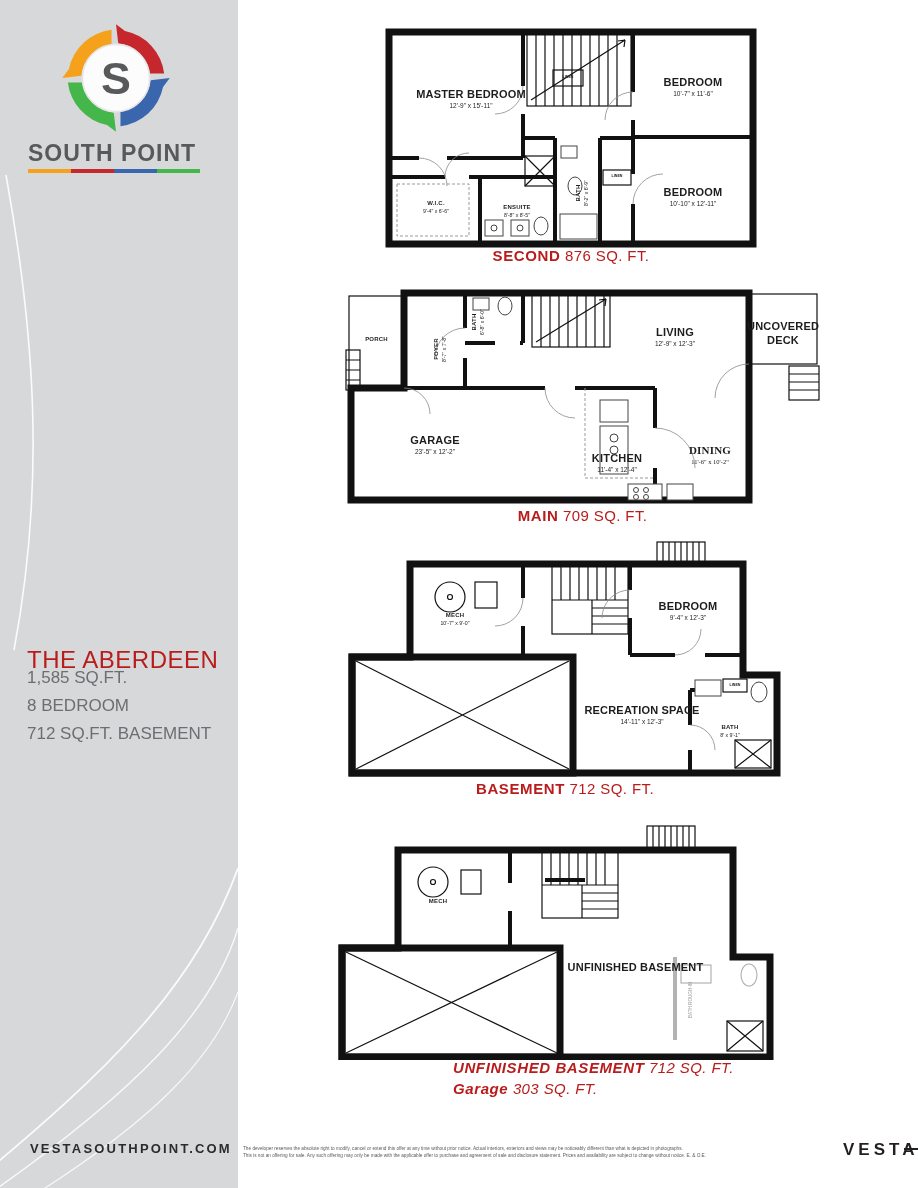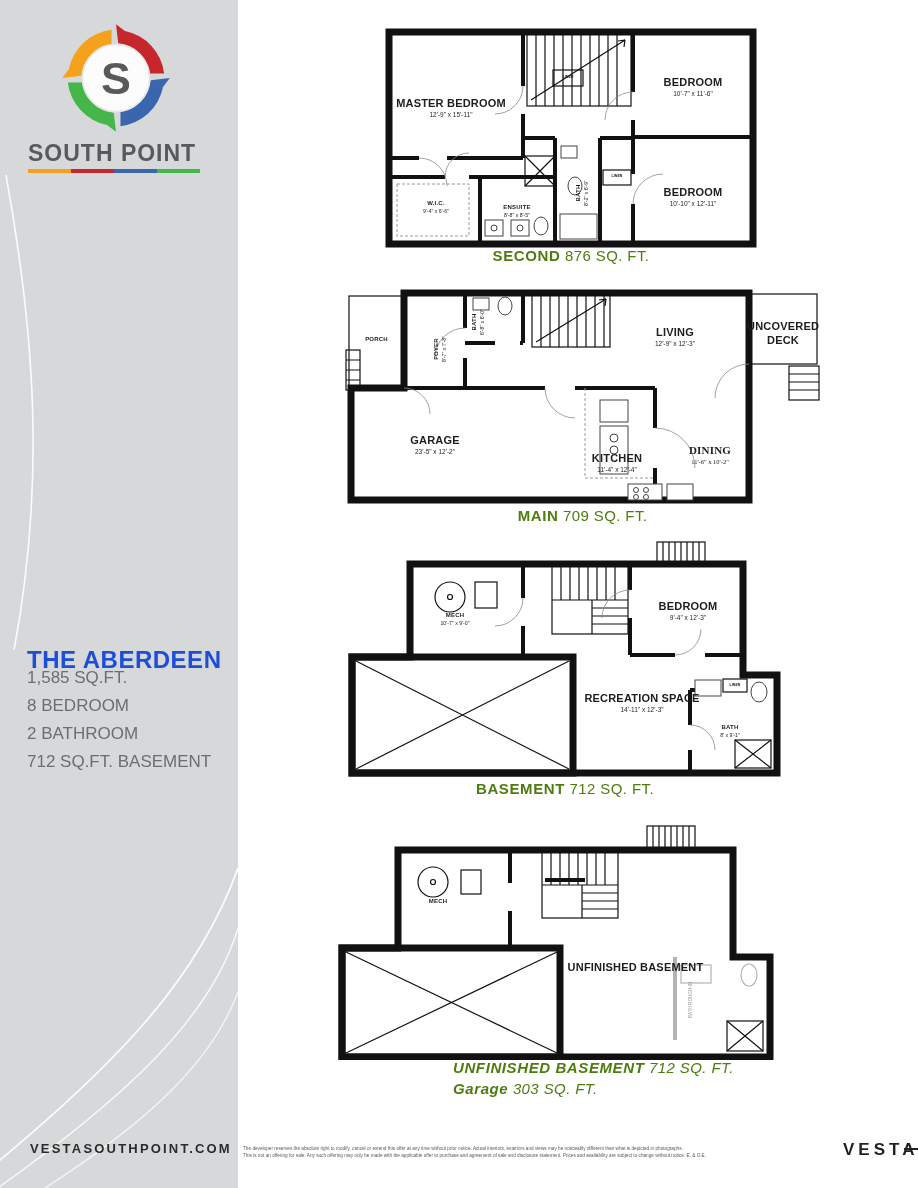--- a/index.html
+++ b/index.html
@@ -8,38 +8,38 @@
 
   
   .sidebar{position:absolute;left:0;top:0;width:238px;height:1188px;background:#d7d8d9;}
   .swoosh{position:absolute;left:0;top:0;width:238px;height:1188px;pointer-events:none;}
   .logo-mark{position:absolute;left:60px;top:22px;width:112px;height:112px;}
   .brand{position:absolute;left:28px;top:140px;width:182px;font-size:23px;font-weight:bold;
          letter-spacing:1px;color:#58595b;}
   .brand-underline{position:absolute;left:28px;top:169px;width:172px;height:3.5px;display:flex;}
   .brand-underline span{flex:1;height:100%;}
   .seg-orange{background:#f5a11c}.seg-red{background:#c5272d}.seg-blue{background:#3a66ae}.seg-green{background:#45b649}
-  .plan-name{position:absolute;left:27px;top:646px;font-size:24px;font-weight:bold;color:#1d4ed8;letter-spacing:.5px;}
+  .plan-name{position:absolute;left:27px;top:646px;font-size:24px;font-weight:normal;color:#b91c1c;letter-spacing:.5px;}
   .specs{position:absolute;left:27px;top:664px;font-size:17px;color:#6d6e71;line-height:28px;}
   .website{position:absolute;left:30px;top:1141px;font-size:13px;font-weight:bold;
            letter-spacing:2.2px;color:#2b2b2b;}
 
   
   .plan{position:absolute;}
   .plan svg{position:absolute;left:0;top:0;}
   .room-label{position:absolute;text-align:center;color:#1d1d1f;line-height:1.25;}
   .room-name{font-weight:bold;font-size:11px;letter-spacing:.2px;}
   .room-dims{font-size:6.5px;}
   .small .room-name{font-size:6px;}
   .small .room-dims{font-size:5.2px;}
   .tiny{font-size:3.6px;font-weight:bold;color:#1d1d1f;text-align:center;position:absolute;}
   .vert{transform:rotate(-90deg);transform-origin:center center;}
   .gray-label{color:#9b9b9b;}
 
-  .caption{position:absolute;font-size:15px;color:#4d7c0f;text-align:center;letter-spacing:.4px;}
+  .caption{position:absolute;font-size:15px;color:#b91c1c;text-align:center;letter-spacing:.4px;}
   .caption b{font-weight:bold;letter-spacing:.6px;}
   .caption-left{text-align:left;line-height:21px;}
 
   
   .disclaimer{position:absolute;left:243px;top:1146px;width:558px;font-size:4.7px;
               color:#58595b;line-height:1.45;}
   .vesta{position:absolute;left:843px;top:1140px;font-size:17px;letter-spacing:4px;
          font-weight:600;color:#231f20;}
   .vesta .abar{position:absolute;right:-6px;top:8px;width:20px;height:1.6px;background:#231f20;}
 
@@ -78,21 +78,20 @@
     <span class="seg-orange"></span>
     <span class="seg-red"></span>
     <span class="seg-blue"></span>
     <span class="seg-green"></span>
   </div>
 
   <div class="plan-name">THE ABERDEEN</div>
   <div class="specs">
     <div>1,585 SQ.FT.</div>
     <div>8 BEDROOM</div>
-    <div>2 BATHROOM</div>
     <div>712 SQ.FT. BASEMENT</div>
   </div>
 
   <div class="website">VESTASOUTHPOINT.COM</div>
 </div>
 
 <div class="plan" style="left:385px;top:28px;width:372px;height:220px;">
   <svg width="372" height="220" viewBox="0 0 372 220">
     <rect x="4" y="4" width="364" height="212" class="wall" stroke-width="7"></rect>
 
@@ -117,21 +116,21 @@
     <rect x="126" y="192" width="18" height="16" class="fixture"></rect>
       <circle cx="135" cy="200" r="3" class="fixture"></circle>
     <ellipse cx="156" cy="198" rx="7" ry="9" class="fixture"></ellipse>
 
     <rect x="176" y="118" width="16" height="12" class="fixture"></rect>
     <ellipse cx="190" cy="158" rx="7" ry="9" class="fixture"></ellipse>
     <rect x="175" y="186" width="37" height="25" class="fixture"></rect>
 
     <path class="door" d="M138 58 A28 28 0 0 1 110 86 M248 64 A28 28 0 0 0 220 92 M248 176 A30 30 0 0 1 278 146 M34 130 A28 28 0 0 1 62 158 M60 149 A24 24 0 0 1 84 125"></path>
   </svg>
-  <div class="room-label" style="left:4px;top:60px;width:124px;margin-top:9px;">
+  <div class="room-label" style="left:24px;top:60px;width:124px;">
     <div class="room-name">MASTER BEDROOM</div>
     <div class="room-dims">12'-9" x 15'-11"</div>
   </div>
   <div class="room-label" style="left:252px;top:48px;width:112px;">
     <div class="room-name">BEDROOM</div>
     <div class="room-dims">10'-7" x 11'-6"</div>
   </div>
   <div class="room-label" style="left:252px;top:158px;width:112px;">
     <div class="room-name">BEDROOM</div>
     <div class="room-dims">10'-10" x 12'-11"</div>
@@ -256,21 +255,21 @@
     <path class="door" d="M178 58 A28 28 0 0 1 150 86 M285 50 A28 28 0 0 0 257 78 M330 115 A26 26 0 0 0 356 89 M345 185 A25 25 0 0 1 370 210"></path>
   </svg>
   <div class="room-label small" style="left:50px;top:72px;width:120px;">
     <div class="room-name">MECH</div>
     <div class="room-dims">10'-7" x 9'-0"</div>
   </div>
   <div class="room-label" style="left:283px;top:60px;width:120px;">
     <div class="room-name">BEDROOM</div>
     <div class="room-dims">9'-4" x 12'-3"</div>
   </div>
-  <div class="room-label" style="left:217px;top:152px;width:160px;">
+  <div class="room-label" style="left:217px;top:164px;width:160px;">
     <div class="room-name">RECREATION SPACE</div>
     <div class="room-dims">14'-11" x 12'-3"</div>
   </div>
   <div class="room-label small" style="left:355px;top:184px;width:60px;">
     <div class="room-name">BATH</div>
     <div class="room-dims">8' x 9'-1"</div>
   </div>
   <div class="tiny" style="left:378px;top:143px;width:24px;">LINEN</div>
 </div>
 <div class="caption" style="left:345px;top:780px;width:440px;">

